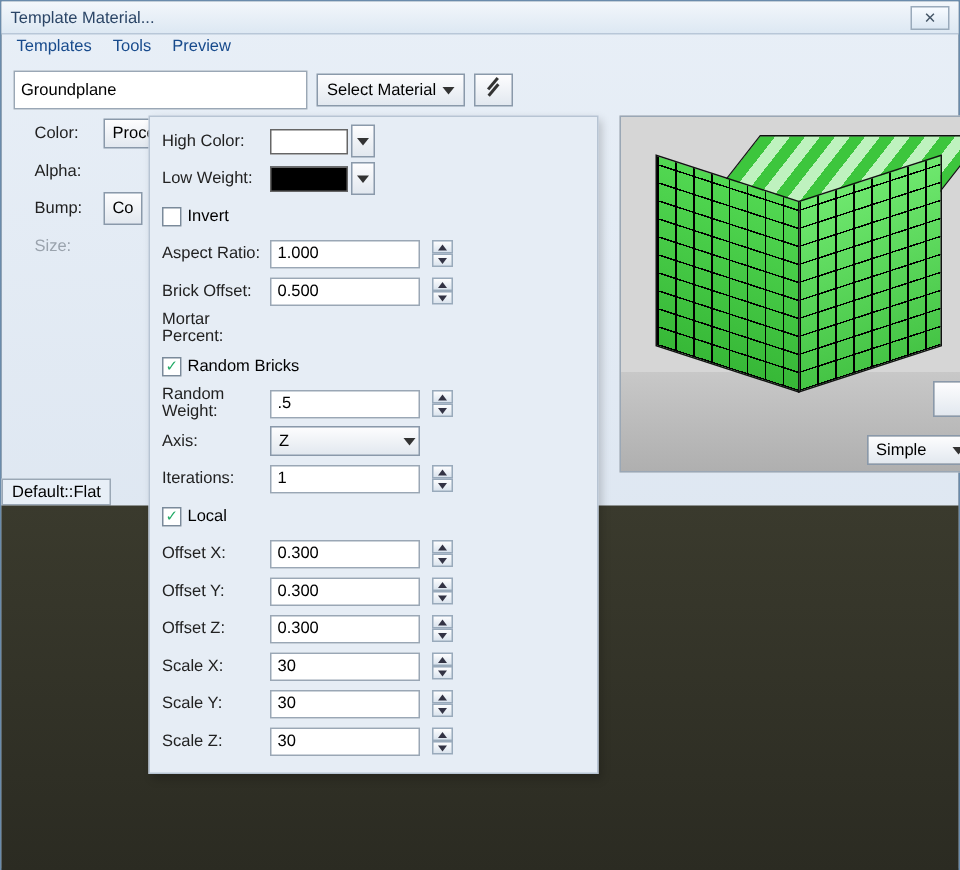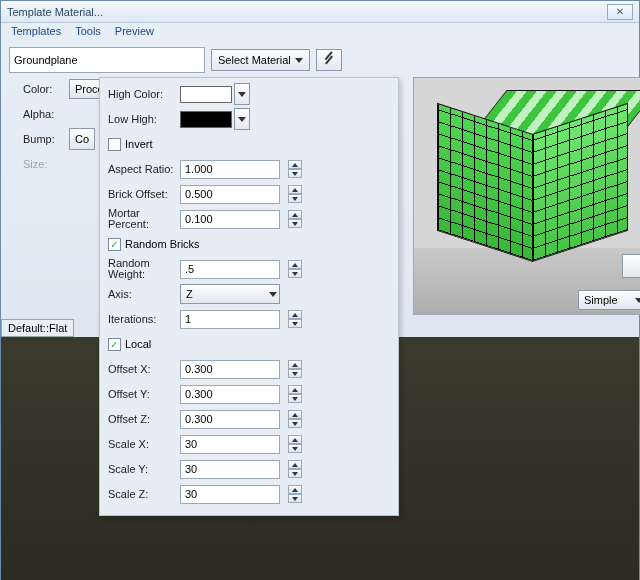--- a/index.html
+++ b/index.html
@@ -116,21 +116,21 @@
 
       <div class="panel-float">
         <div class="row">
             <span class="lbl2">High Color:</span>
           <span class="swatch"></span>
           <div class="btn" style="width:16px;padding:0;justify-content:center;margin-left:2px">
               <span class="arrow"></span>
             </div>
         </div>
         <div class="row">
-            <span class="lbl2">Low High:</span>
+            <span class="lbl2">Low Weight:</span>
           <span class="swatch black"></span>
           <div class="btn" style="width:16px;padding:0;justify-content:center;margin-left:2px">
               <span class="arrow"></span>
             </div>
         </div>
         <div class="row">
             <span style="width:4px"></span>
             <span class="chk"></span>
             <span>Invert</span>
           </div>
@@ -152,27 +152,20 @@
               <input class="numfield" value="0.500" style="">
               <div class="spin">
                 <div class="up"></div>
                 <div class="dn"></div>
               </div>
             </div>
           </div>
 
         <div class="row">
             <span class="lbl2" style="line-height:11px">Mortar Percent:</span>
-          <div class="fieldwrap">
-              <input class="numfield" value="0.100" style="">
-              <div class="spin">
-                <div class="up"></div>
-                <div class="dn"></div>
-              </div>
-            </div>
           </div>
 
         <div class="row">
             <span style="width:4px"></span>
             <span class="chk checked"></span>
             <span>Random Bricks</span>
           </div>
 
 
         <div class="row">

